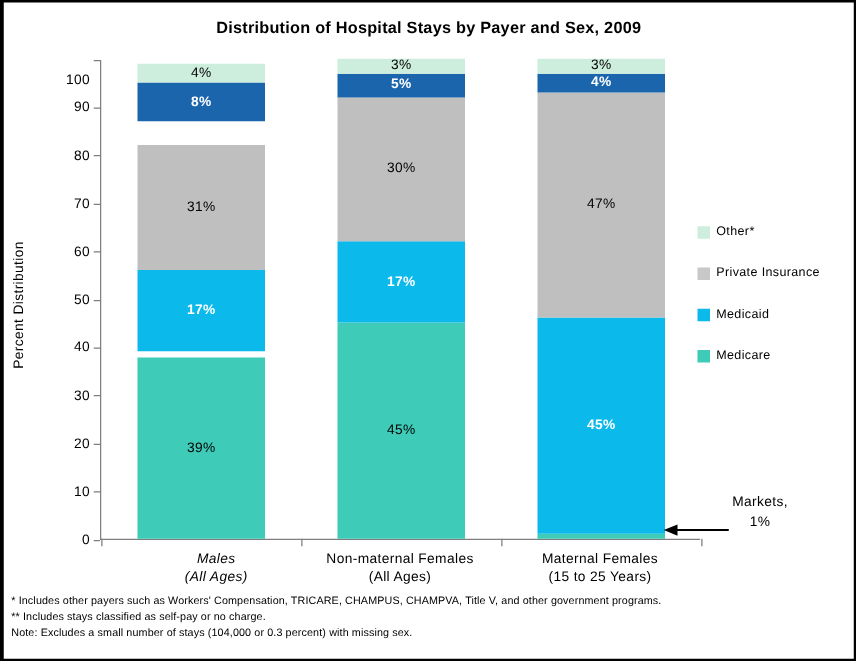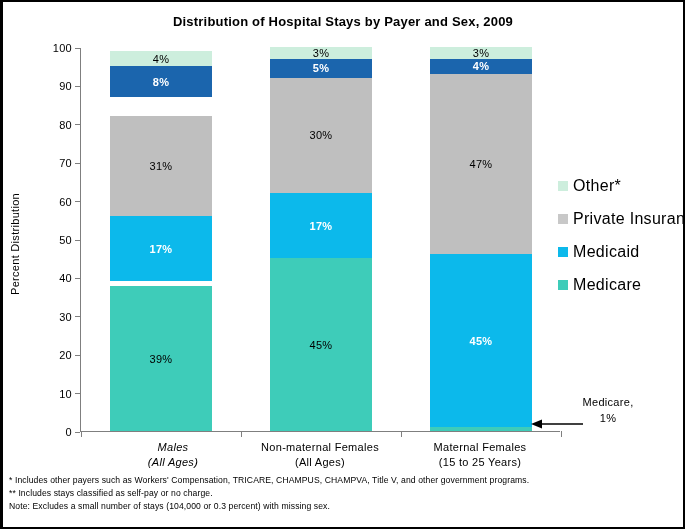--- a/index.html
+++ b/index.html
@@ -126,21 +126,21 @@
     width: 10px;
     height: 10px;
     margin-right: 5px;
     flex: 0 0 auto;
   }
   .legend-swatch.dots {
     background-image: radial-gradient(circle, #e0e0e0 0.9px, rgba(0,0,0,0) 1px);
     background-size: 3px 3px;
   }
   .legend-label {
-    font-size: 16px;
+    font-size: 10px;
     letter-spacing: 0.3px;
     white-space: nowrap;
   }
   #annotation-text {
     position: absolute;
     left: 560px;
     top: 392px;
     width: 90px;
     text-align: center;
     font-size: 11px;
@@ -190,21 +190,21 @@
         <div class="ylab" style="top: 192px; margin-left: 44px;">50</div>
         <div class="ytick-mark" style="top: 153.1px;"></div>
         <div class="ylab" style="top: 153.6px;">60</div>
         <div class="ytick-mark" style="top: 114.7px;"></div>
         <div class="ylab" style="top: 115.2px;">70</div>
         <div class="ytick-mark" style="top: 76.3px;"></div>
         <div class="ylab" style="top: 76.8px;">80</div>
         <div class="ytick-mark" style="top: 37.9px;"></div>
         <div class="ylab" style="top: 38.4px;">90</div>
         <div class="ytick-mark" style="top: -0.5px;"></div>
-        <div class="ylab" style="top: 0px; text-align: right;">100</div>
+        <div class="ylab" style="top: 16px; text-align: right;">100</div>
       </div>
     <div class="xticks">
         <div class="xtick-mark" style="left: 0px;"></div>
         <div class="xtick-mark" style="left: 160px;"></div>
         <div class="xtick-mark" style="left: 320px;"></div>
         <div class="xtick-mark" style="left: 480px;"></div>
       </div>
     <div id="bars">
         <div class="bar" style="left: 29px; height: 384px;">
           <div class="segment" style="bottom: 0px; height: 145px; background: rgb(62, 204, 185);">
@@ -286,21 +286,21 @@
         <span class="legend-swatch" style="background: rgb(12, 185, 235);"></span>
         <span class="legend-label">Medicaid</span>
       </div>
       <div class="legend-item">
         <span class="legend-swatch" style="background: rgb(62, 204, 185);"></span>
         <span class="legend-label">Medicare</span>
       </div>
     </div>
 
   <div id="annotation-text">
-    <div>Medicare,</div>
+    <div>Markets,</div>
     <div>1%</div>
   </div>
 
   <svg id="annotation-arrow" width="54" height="12" viewBox="0 0 54 12">
     <line x1="10" y1="6" x2="52" y2="6" stroke="#000" stroke-width="1.6"></line>
     <polygon points="0,6 11,1.5 11,10.5" fill="#000"></polygon>
   </svg>
 
   <div id="footnotes">
     <div>* Includes other payers such as Workers' Compensation, TRICARE, CHAMPUS, CHAMPVA, Title V, and other government programs.</div>

